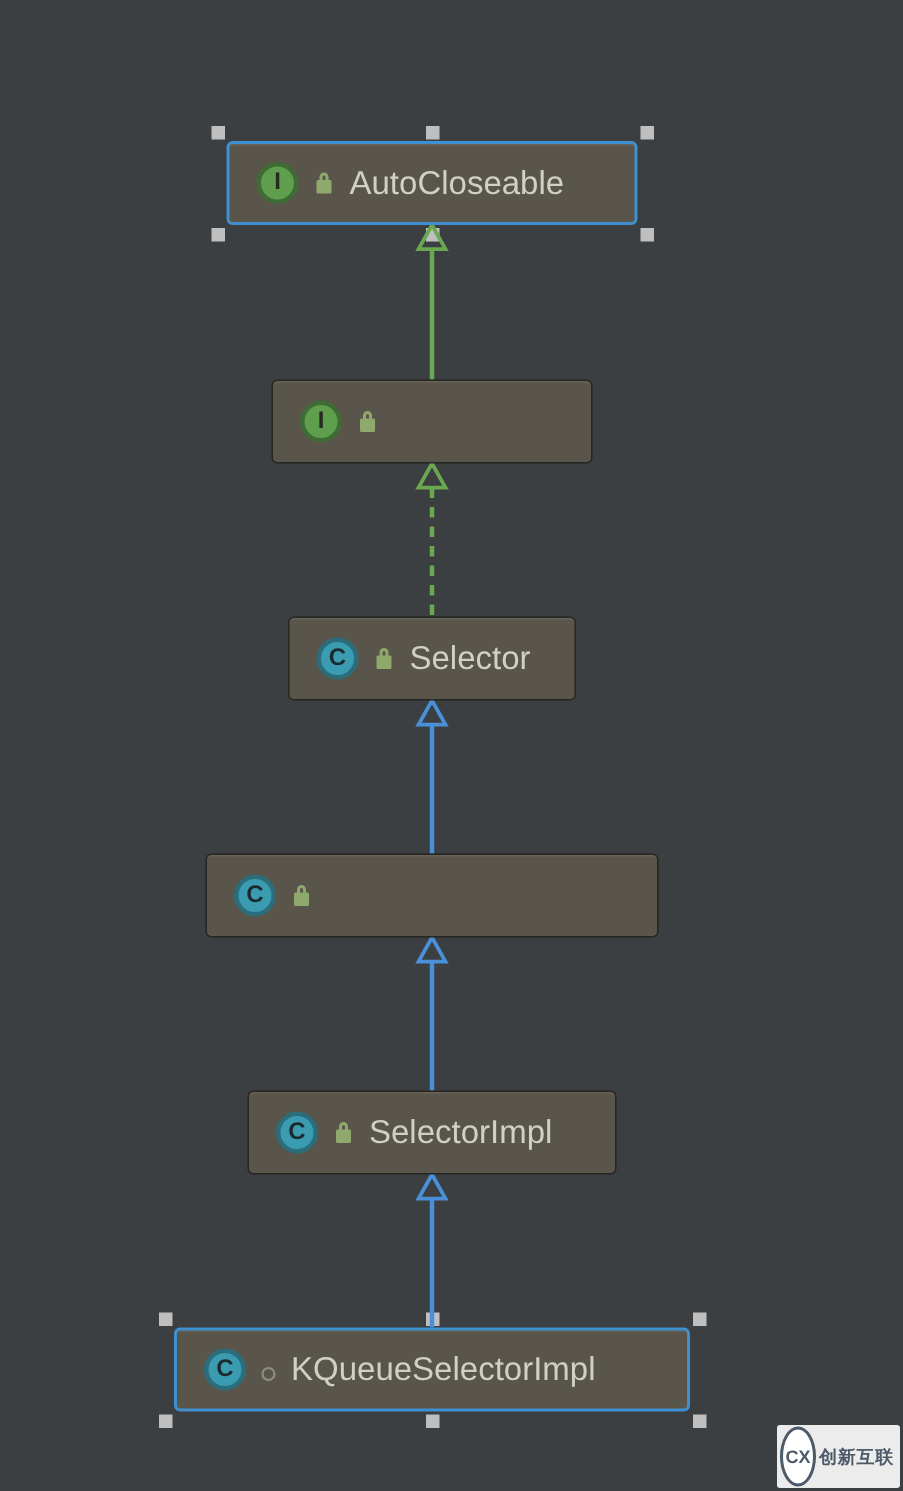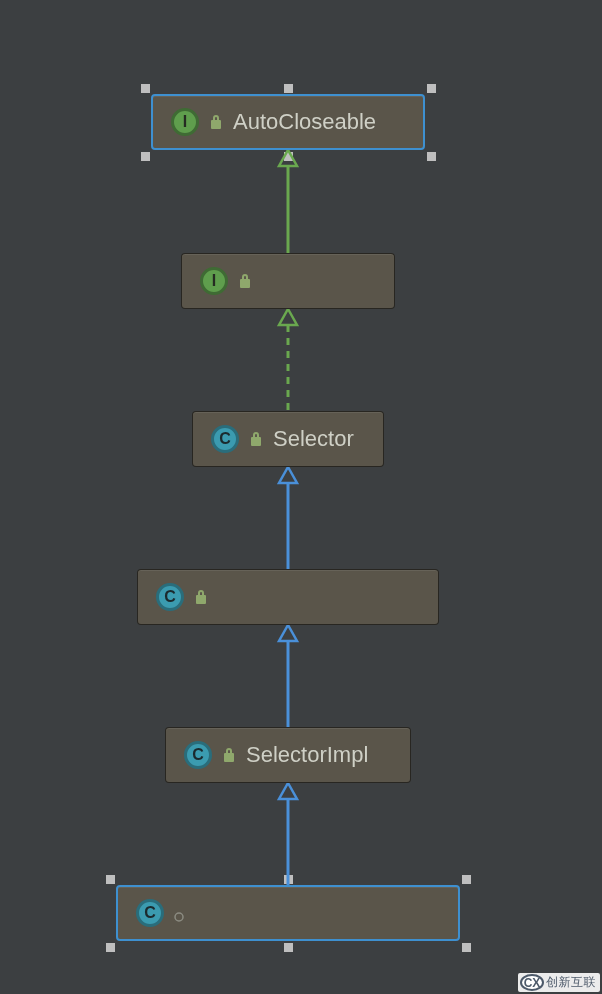--- a/index.html
+++ b/index.html
@@ -54,27 +54,27 @@
 
   .watermark {
     position: absolute;
     right: 2px; bottom: 2px;
     display: flex; align-items: center; gap: 2px;
     background: rgba(255,255,255,0.9);
     padding: 1px 4px 1px 2px;
     border-radius: 2px;
   }
   .wm-logo {
-    width: 24px; height: 17px;
+    width: 24px; height: 40px;
     border: 2px solid #4d5a6a; border-radius: 50%;
     display: flex; align-items: center; justify-content: center;
     font-size: 12px; font-weight: 800; color: #4d5a6a;
     background: #fff;
   }
-  .wm-text { font-size: 12px; color: #4d5a6a; font-weight: 400; letter-spacing: 0.5px; text-align: center; }
+  .wm-text { font-size: 12px; color: #4d5a6a; font-weight: 700; letter-spacing: 0.5px; text-align: center; }
 </style>
 </head>
 <body>
 
 <div class="canvas">
     <div class="node selected" style="left: 151px; top: 94px; width: 274px;">
       <span class="type-badge type-I">I</span>
       <span class="lock-icon"><svg viewBox="0 0 14 16">
           <path d="M4 6V4a3 3 0 016 0v2h1a1 1 0 011 1v7a1 1 0 01-1 1H3a1 1 0 01-1-1V7a1 1 0 011-1h1zm2 0h2V4a1 1 0 10-2 0v2z"></path>
         </svg></span>
@@ -110,20 +110,21 @@
       <span class="lock-icon"><svg viewBox="0 0 14 16">
           <path d="M4 6V4a3 3 0 016 0v2h1a1 1 0 011 1v7a1 1 0 01-1 1H3a1 1 0 01-1-1V7a1 1 0 011-1h1zm2 0h2V4a1 1 0 10-2 0v2z"></path>
         </svg></span>
       <span class="node-label">SelectorImpl</span>
     </div>
     <div class="node selected" style="left: 116px; top: 885px; width: 344px;">
       <span class="type-badge type-C">C</span>
       <span class="circle-icon"><svg viewBox="0 0 10 10">
           <circle cx="5" cy="5" r="4" fill="none" stroke="#8c8c82" stroke-width="1.5"></circle>
         </svg></span>
+      <span class="node-label">KQueueSelectorImpl</span>
     </div>
     <div class="handle" style="left: 106px; top: 875px;"></div>
     <div class="handle" style="left: 106px; top: 943px;"></div>
     <div class="handle" style="left: 284px; top: 875px;"></div>
     <div class="handle" style="left: 284px; top: 943px;"></div>
     <div class="handle" style="left: 462px; top: 875px;"></div>
     <div class="handle" style="left: 462px; top: 943px;"></div>
     <svg class="arrow-line" width="30" height="103" style="left: 273px; top: 150px;">
       <line x1="15" y1="16" x2="15" y2="103" stroke="#6aa84f" stroke-width="3"></line>
       <polygon points="15,0 6,16 24,16" fill="none" stroke="#6aa84f" stroke-width="2.5"></polygon>

